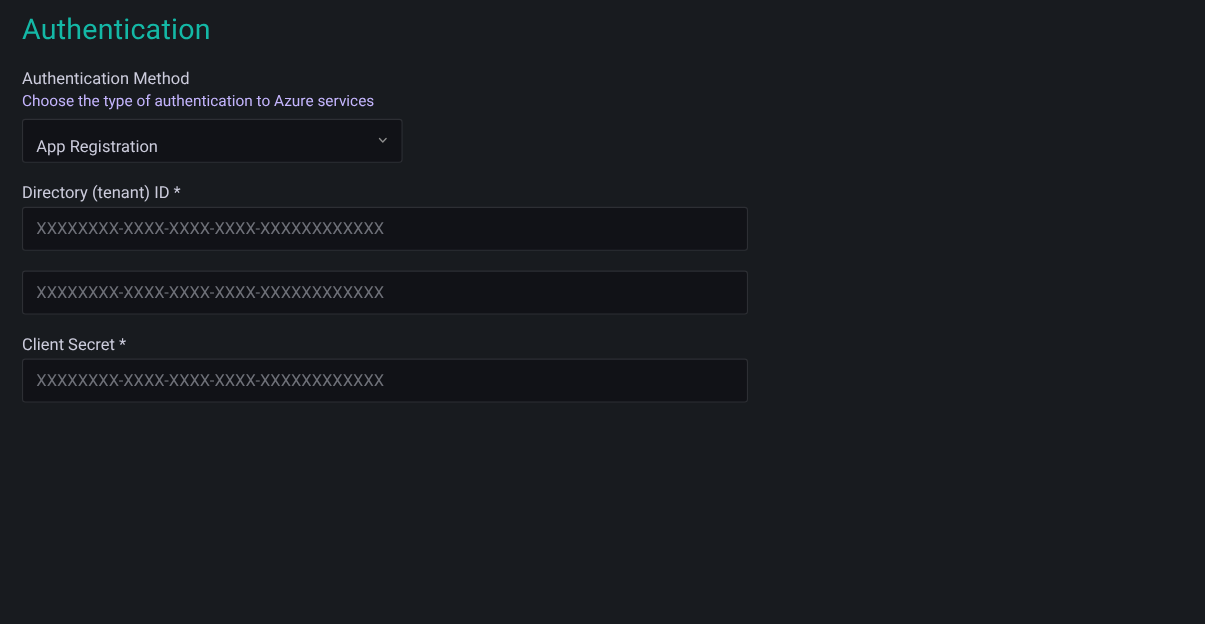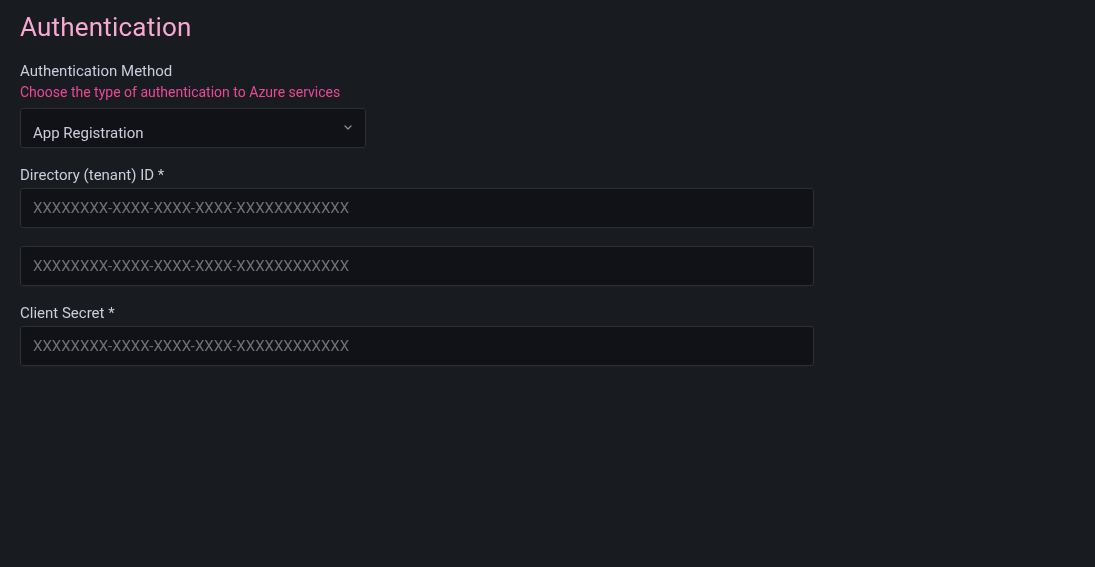--- a/index.html
+++ b/index.html
@@ -11,37 +11,37 @@
       background-color: #181b1f;
       color: #ccccdc;
       font-family: -apple-system, BlinkMacSystemFont, "Segoe UI", Roboto, Helvetica, Arial, sans-serif;
       width: 1095px;
       height: 567px;
       padding: 12px 20px;
     }
     .section-title {
       font-size: 26px;
       font-weight: 400;
-      color: #f9a8d4;
+      color: #14b8a6;
       margin-bottom: 20px;
       letter-spacing: 0.2px;
     }
     .field-group {
       margin-bottom: 18px;
     }
     .field-label {
       font-size: 15px;
       color: #ccccdc;
       margin-bottom: 4px;
       display: block;
       margin-top: 12px;
     }
     .field-description {
       font-size: 14px;
-      color: #ec4899;
+      color: #c4b5fd;
       margin-bottom: 8px;
       display: block;
     }
     .select-wrapper {
       position: relative;
       width: 346px;
     }
     .select-control {
       background-color: #111217;
       border: 1px solid #2d2f34;
@@ -64,21 +64,21 @@
       pointer-events: none;
       color: #8e8e8e;
     }
     .text-input {
       background-color: #111217;
       border: 1px solid #2d2f34;
       border-radius: 3px;
       color: #ccccdc;
       font-size: 15px;
       padding: 10px 12px;
-      width: 794px;
+      width: 660px;
       height: 40px;
       font-family: inherit;
     }
     .text-input::placeholder {
       color: #6e7078;
     }
   </style>
 </head>
 <body>
 

